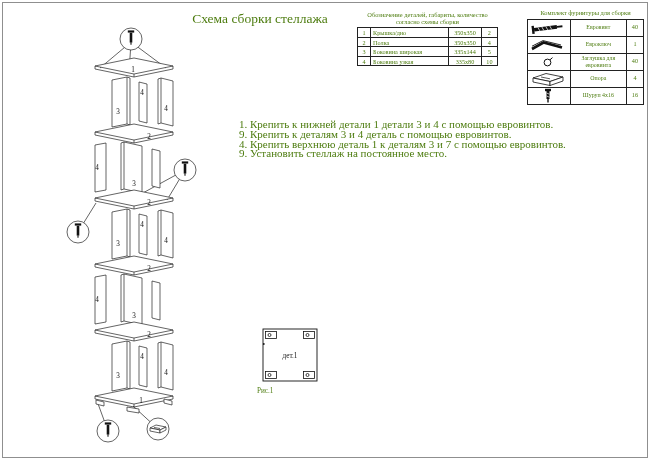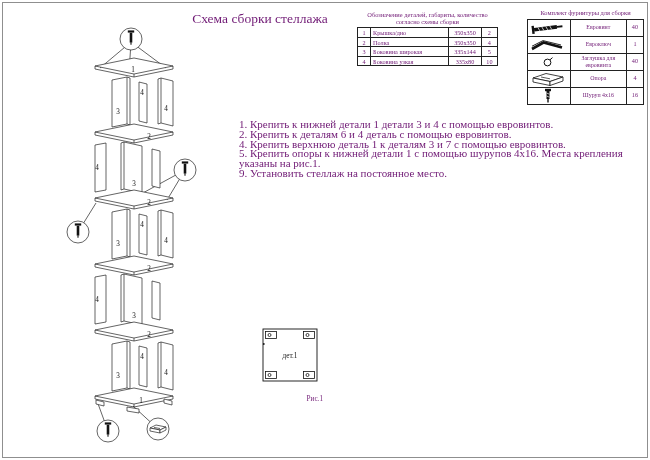--- a/index.html
+++ b/index.html
@@ -1,17 +1,17 @@
 <!DOCTYPE html>
 <html><head>
 <meta charset="utf-8">
 <style>
   html,body{margin:0;padding:0;background:#fff;}
   .page{position:relative;width:650px;height:460px;background:#fff;overflow:hidden;
-        font-family:"Liberation Serif",serif;color:#701a75;}
+        font-family:"Liberation Serif",serif;color:#4d7c0f;}
   .frame{position:absolute;inset:2px;border:1px solid #8f8f8f;pointer-events:none;}
   .title{position:absolute;left:160px;top:11px;width:200px;text-align:center;
          font-size:13.5px;}
   
   .parts{position:absolute;left:357px;top:11px;width:141px;}
   .parts .cap{font-size:6.4px;line-height:7.2px;text-align:center;}
   table{border-collapse:collapse;}
   .parts table{width:100%;margin-top:2px;}
   .parts td{border:0.7px solid #222;font-size:6.2px;line-height:7px;height:8.5px;
             padding:0 2px;white-space:nowrap;}
@@ -22,22 +22,22 @@
   .fit table{width:100%;margin-top:2px;}
   .fit td{border:0.7px solid #222;font-size:5.9px;line-height:6.3px;height:16px;
           padding:0 1px;text-align:center;}
   .fit td.ic{width:40px;}
   .fit td.nm{width:56px;}
   .fit td.q{width:15px;font-size:6.2px;}
   
   .instr{position:absolute;left:239px;top:120px;width:402px;font-size:11px;
          line-height:9.8px;}
   
-  .fig1{position:absolute;left:257px;top:327px;width:66px;text-align:right;}
-  .fig1 .capt{font-size:7.2px;margin-top:10px;}
+  .fig1{position:absolute;left:257px;top:327px;width:66px;text-align:left;}
+  .fig1 .capt{font-size:7.2px;margin-top:2px;}
   svg{display:block;}
   .diag{position:absolute;left:55px;top:14px;}
   .ln{stroke:#222;stroke-width:0.7;fill:none;}
   .fw{stroke:#222;stroke-width:0.7;fill:#fff;}
   .lbl{font-family:"Liberation Serif",serif;font-size:7.2px;fill:#111;text-anchor:middle;}
 </style>
 </head>
 <body>
 
 <div class="page">
@@ -283,23 +283,22 @@
         </td>
         <td class="nm">Шуруп 4x16</td>
         <td class="q">16</td>
       </tr>
     </tbody>
       </table>
   </div>
 
   <div class="instr">
     <div>1. Крепить к нижней детали 1 детали 3 и 4 с помощью евровинтов.</div>
-    <div>2. Крепить к деталям 6 и 4 деталь с помощью евровинтов.</div>
+    <div>9. Крепить к деталям 3 и 4 деталь с помощью евровинтов.</div>
     <div>4. Крепить верхнюю деталь 1 к деталям 3 и 7 с помощью евровинтов.</div>
-    <div>5. Крепить опоры к нижней детали 1 с помощью шурупов 4x16. Места крепления указаны на рис.1.</div>
     <div>9. Установить стеллаж на постоянное место.</div>
   </div>
 
   <div class="fig1">
     <svg width="64" height="58" viewBox="0 0 64 58" style="margin:0 auto;">
       <rect x="5" y="2" width="54" height="52" fill="#fff" stroke="#111" stroke-width="0.9"></rect>
       <g fill="#fff" stroke="#111" stroke-width="0.8">
         <rect x="7.5" y="4.5" width="11" height="7"></rect>
         <rect x="45.5" y="4.5" width="11" height="7"></rect>
         <rect x="7.5" y="44.5" width="11" height="7"></rect>

